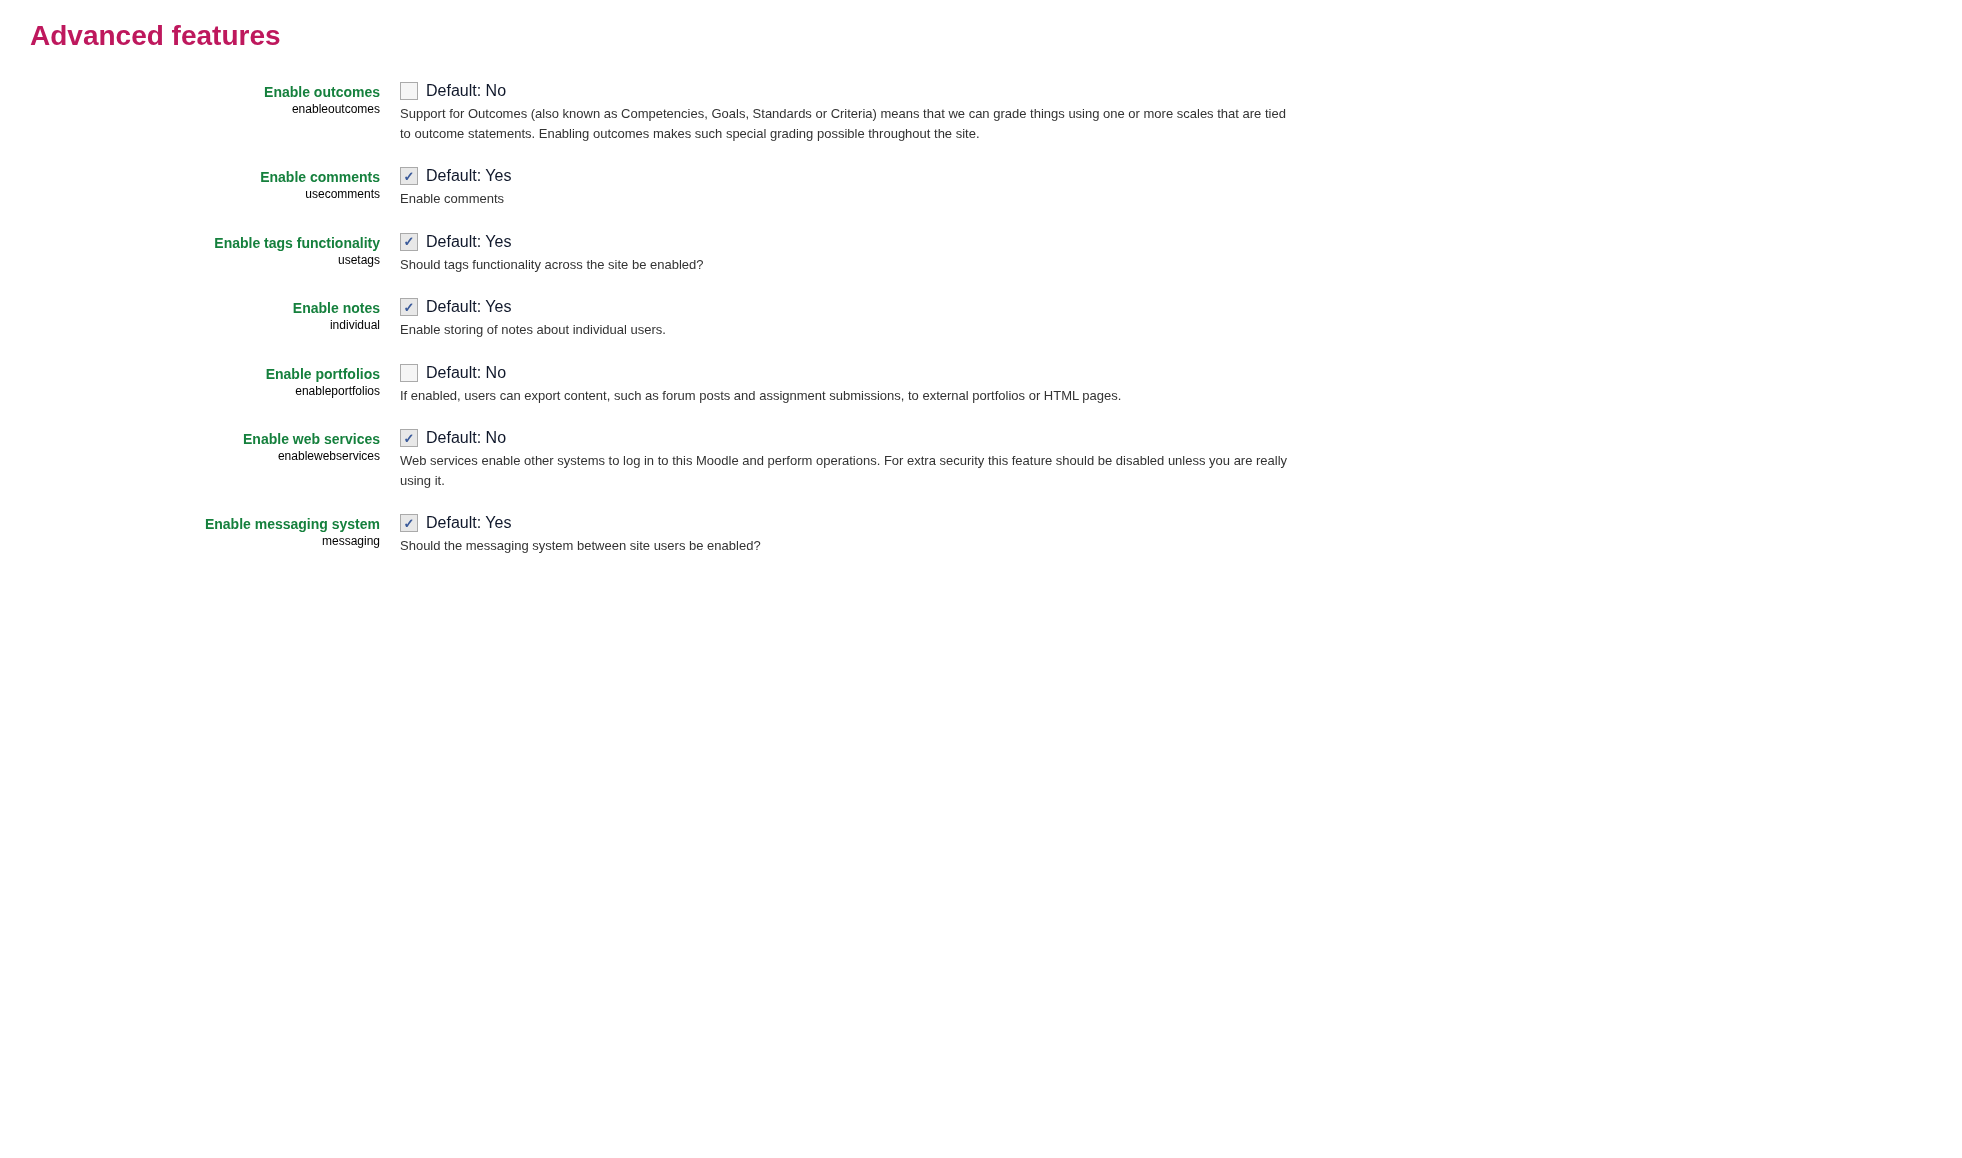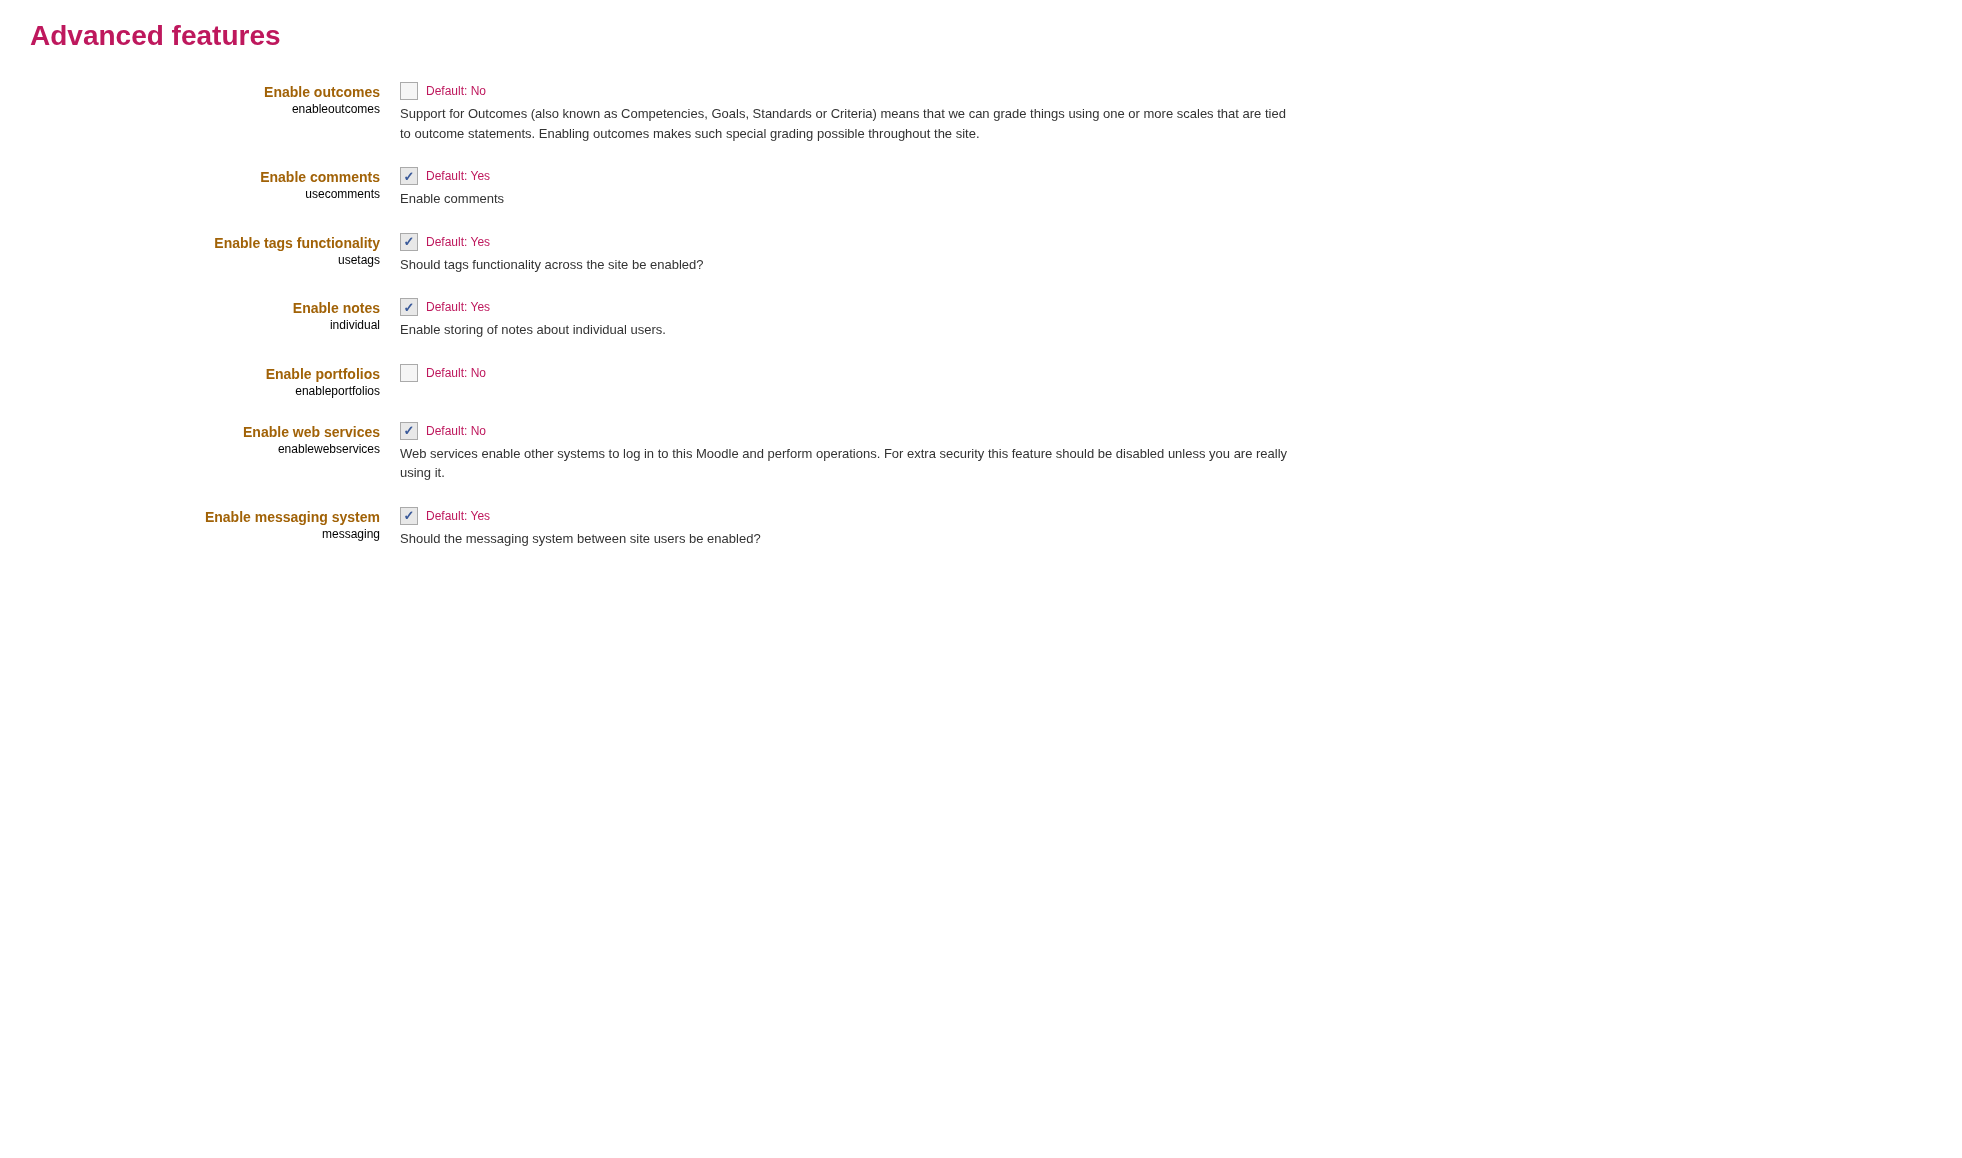--- a/index.html
+++ b/index.html
@@ -25,21 +25,21 @@
       width: 370px;
       min-width: 370px;
       text-align: right;
       padding-right: 20px;
       padding-top: 2px;
     }
     .setting-name {
       font-weight: bold;
       font-size: 14px;
       display: block;
-      color: #a16207;
+      color: #15803d;
     }
     .setting-key {
       font-size: 12px;
       color: #000000;
       display: block;
       margin-top: 2px;
     }
     .settings-control-col {
       flex: 1;
     }
@@ -63,22 +63,22 @@
     .checkbox-wrapper.checked {
       background: #e8e8e8;
     }
     .checkbox-wrapper .checkmark {
       color: #3a5a9a;
       font-size: 13px;
       line-height: 1;
       font-weight: bold;
     }
     .default-text {
-      color: #be185d;
-      font-size: 12px;
+      color: #0f172a;
+      font-size: 16px;
     }
     .description-text {
       font-size: 13px;
       color: #333;
       line-height: 1.5;
       max-width: 900px;
     }
   </style>
 </head>
 <body>
@@ -147,20 +147,21 @@
     <div class="settings-row">
       <div class="settings-label-col">
         <span class="setting-name">Enable portfolios</span>
         <span class="setting-key">enableportfolios</span>
       </div>
       <div class="settings-control-col">
         <div class="control-row">
           <div class="checkbox-wrapper"></div>
           <span class="default-text">Default: No</span>
         </div>
+        <div class="description-text">If enabled, users can export content, such as forum posts and assignment submissions, to external portfolios or HTML pages.</div>
       </div>
     </div>
     <div class="settings-row">
       <div class="settings-label-col">
         <span class="setting-name">Enable web services</span>
         <span class="setting-key">enablewebservices</span>
       </div>
       <div class="settings-control-col">
         <div class="control-row">
           <div class="checkbox-wrapper checked">

